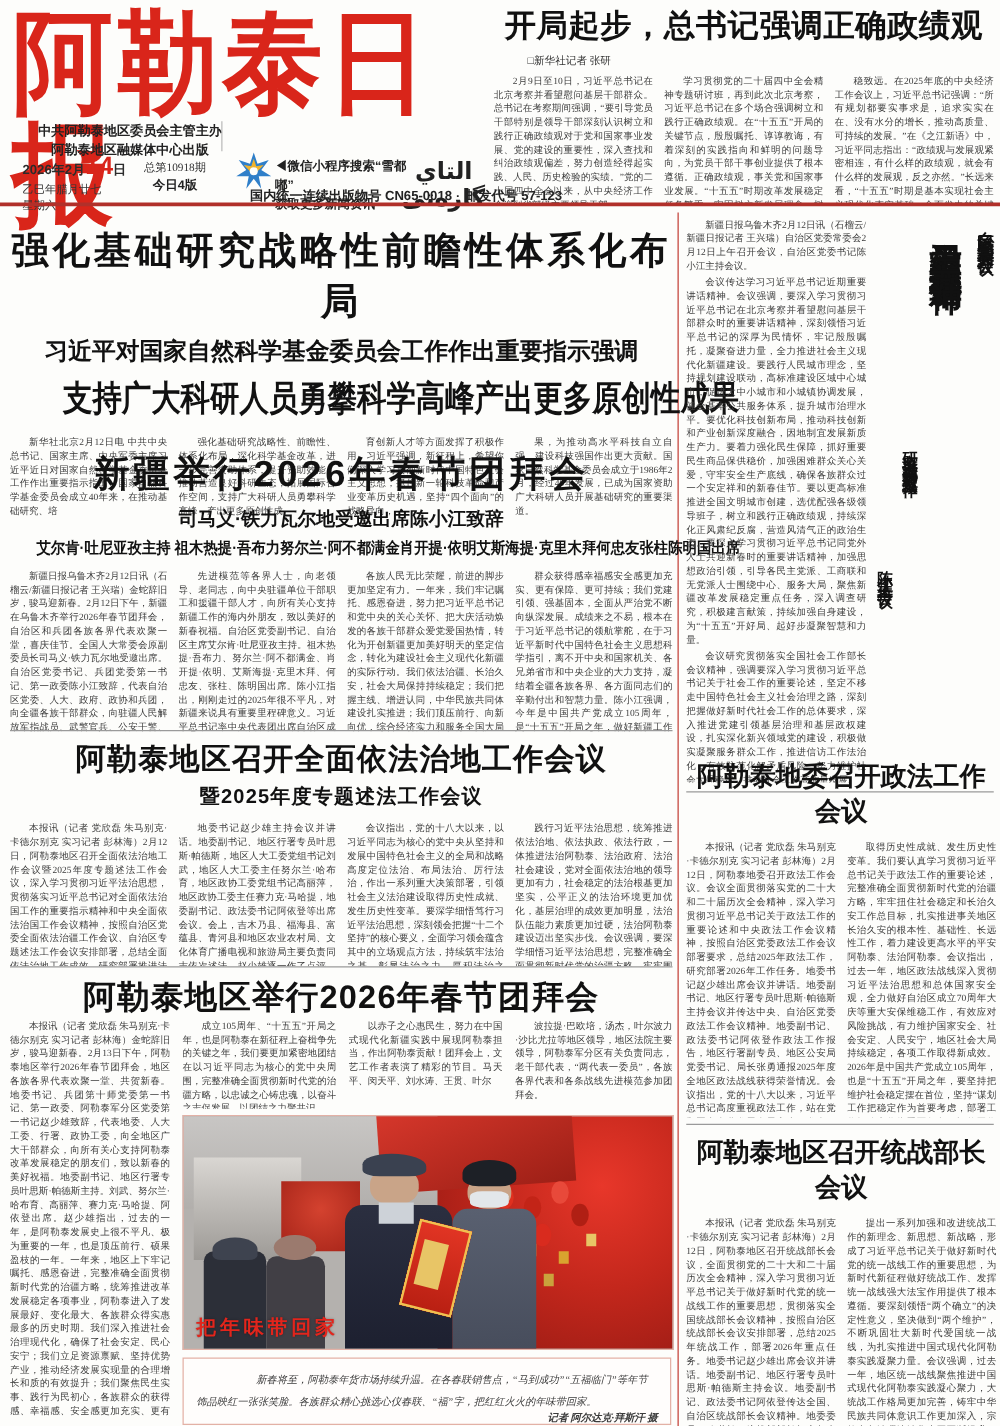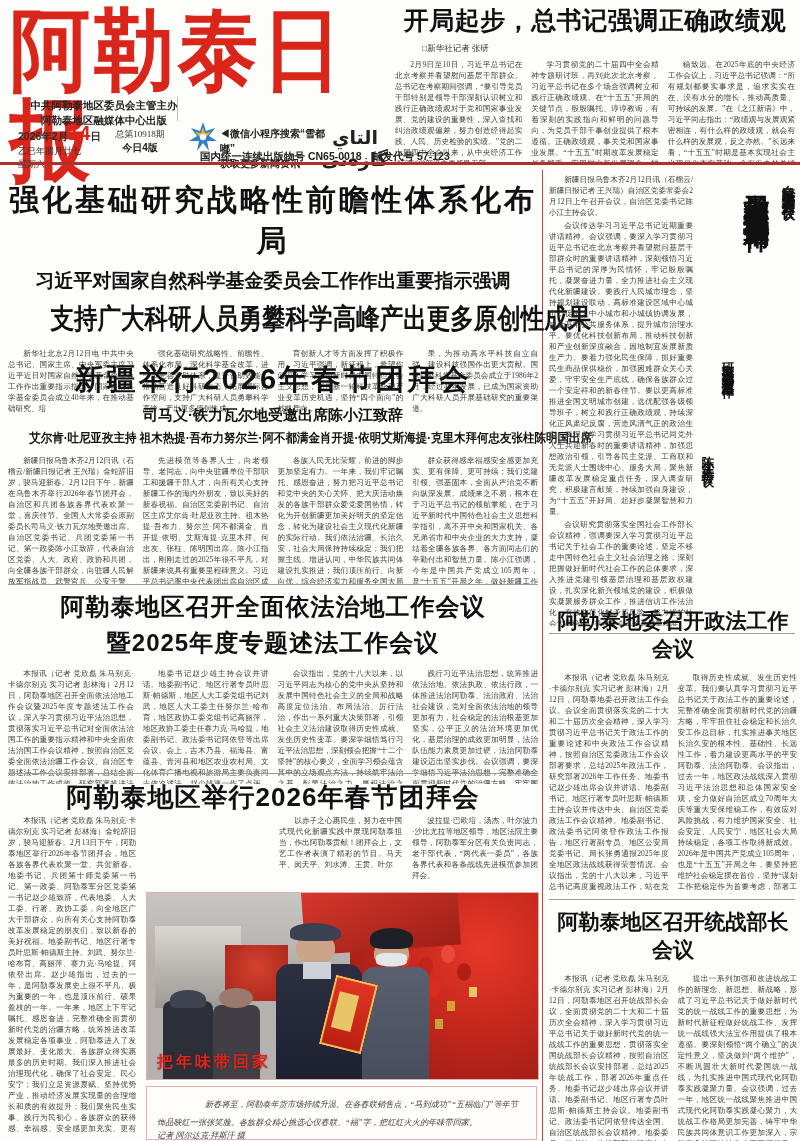--- a/index.html
+++ b/index.html
@@ -20,21 +20,21 @@
               font-family:"Liberation Sans",sans-serif;transform:scaleY(1.12);transform-origin:top left;}
   .mast-small{font-size:10.5px;font-weight:bold;color:#222;font-family:"Liberation Sans",sans-serif;}
   .mast-tiny{font-size:9px;color:#333;}
   .kazakh{font-size:19px;font-weight:bold;color:#222;direction:rtl;font-family:"DejaVu Sans",sans-serif;}
   .date-big{color:#d9251a;font-weight:bold;font-size:20px;}
   
   #photo{background:#b4b1ae;border:1px solid #e3b1a6;overflow:hidden;}
   #photo div{position:absolute;}
   .cap-box{border:1px solid #e3b1a6;background:#fffdfc;padding:6px 10px;}
   .cap-text{font-size:8.2px;line-height:1.5;text-align:justify;font-style:italic;color:#3c3c3c;text-indent:2em;margin-left:48px;}
-  .cap-credit{font-size:8.2px;font-weight:normal;color:#3c3c3c;font-style:italic;}
+  .cap-credit{font-size:8.2px;font-weight:bold;text-align:right;color:#3c3c3c;font-style:italic;}
 </style>
 </head>
 <body>
 
 <div id="page">
 
   <div class="abs" style="left:10px;top:6px;width:380px;height:96px;">
     <div class="mast-title">阿勒泰日报</div>
   </div>
 
@@ -121,21 +121,21 @@
       <p>新疆日报乌鲁木齐2月12日讯（石榴云/新疆日报记者 王兴瑞）自治区党委常委会2月12日上午召开会议，自治区党委书记陈小江主持会议。</p>
       <p>会议传达学习习近平总书记近期重要讲话精神。会议强调，要深入学习贯彻习近平总书记在北京考察并看望慰问基层干部群众时的重要讲话精神，深刻领悟习近平总书记的深厚为民情怀，牢记殷殷嘱托，凝聚奋进力量，全力推进社会主义现代化新疆建设。要践行人民城市理念，坚持规划建设联动，高标准建设区域中心城市，促进大中小城市和小城镇协调发展，健全基本公共服务体系，提升城市治理水平。要优化科技创新布局，推动科技创新和产业创新深度融合，因地制宜发展新质生产力。要着力强化民生保障，抓好重要民生商品保供稳价，加强困难群众关心关爱，守牢安全生产底线，确保各族群众过一个安定祥和的新春佳节。要以更高标准推进全国文明城市创建，选优配强各级领导班子，树立和践行正确政绩观，持续深化正风肃纪反腐，营造风清气正的政治生态。要深入学习贯彻习近平总书记同党外人士共迎新春时的重要讲话精神，加强思想政治引领，引导各民主党派、工商联和无党派人士围绕中心、服务大局，聚焦新疆改革发展稳定重点任务，深入调查研究，积极建言献策，持续加强自身建设，为“十五五”开好局、起好步凝聚智慧和力量。</p>
       <p>会议研究贯彻落实全国社会工作部长会议精神，强调要深入学习贯彻习近平总书记关于社会工作的重要论述，坚定不移走中国特色社会主义社会治理之路，深刻把握做好新时代社会工作的总体要求，深入推进党建引领基层治理和基层政权建设，扎实深化新兴领域党的建设，积极做实凝聚服务群众工作，推进信访工作法治化，有效防范化解矛盾风险，努力维护社会大局稳定，推动社会工作高质量发展。</p>
 
     </div>
   </div>
 
   <div class="abs rule-thin" style="left:8px;top:584px;width:530px;"></div>
   <div class="abs" style="left:8px;top:591px;width:530px;">
     <div class="hl center" style="font-size:24px;letter-spacing:1px;">阿勒泰地区召开全面依法治地工作会议</div>
-    <div class="hl center" style="font-size:24px;letter-spacing:1px;margin-top:4px;">暨2025年度专题述法工作会议</div>
+    <div class="hl center" style="font-size:16px;letter-spacing:1px;margin-top:4px;">暨2025年度专题述法工作会议</div>
     <div class="col-row" style="height:116px;margin-top:9px;">
       <div class="col">本报讯（记者 党欣磊 朱马别克·卡德尔别克 实习记者 彭林海）2月12日，阿勒泰地区召开全面依法治地工作会议暨2025年度专题述法工作会议，深入学习贯彻习近平法治思想，贯彻落实习近平总书记对全面依法治国工作的重要指示精神和中央全面依法治国工作会议精神，按照自治区党委全面依法治疆工作会议、自治区专题述法工作会议安排部署，总结全面依法治地工作成效，研究部署推进法治阿勒泰建设重点任务，为扎实推进中国式现代化阿勒泰实践提供坚强法治保障。</div>
       <div class="col">地委书记赵少雄主持会议并讲话。地委副书记、地区行署专员叶思斯·帕德斯，地区人大工委党组书记刘武，地区人大工委主任努尔兰·哈布育，地区政协工委党组书记高丽萍，地区政协工委主任赛力克·马哈提，地委副书记、政法委书记阿依登等出席会议。会上，吉木乃县、福海县、富蕴县、青河县和地区农业农村局、文化体育广播电视和旅游局主要负责同志依次述法，赵少雄逐一作了点评。地区其他县市和部门主要负责同志以书面形式述法。</div>
       <div class="col">会议指出，党的十八大以来，以习近平同志为核心的党中央从坚持和发展中国特色社会主义的全局和战略高度定位法治、布局法治、厉行法治，作出一系列重大决策部署，引领社会主义法治建设取得历史性成就、发生历史性变革。要深学细悟笃行习近平法治思想，深刻领会把握“十二个坚持”的核心要义，全面学习领会蕴含其中的立场观点方法，持续筑牢法治之基、彰显法治之力、厚积法治之势，奋力谱写全面依法治地工作新篇章。会议强调，过去5年，全地区上下深入</div>
       <div class="col">践行习近平法治思想，统筹推进依法治地、依法执政、依法行政，一体推进法治阿勒泰、法治政府、法治社会建设，党对全面依法治地的领导更加有力，社会稳定的法治根基更加坚实，公平正义的法治环境更加优化，基层治理的成效更加明显，法治队伍能力素质更加过硬，法治阿勒泰建设迈出坚实步伐。会议强调，要深学细悟习近平法治思想，完整准确全面贯彻新时代党的治疆方略，牢牢围绕铸牢中华民族共同体意识主线。（下转第二版）</div>
     </div>
   </div>
 
   <div class="abs rule-thin" style="left:549px;top:633px;width:246px;"></div>
   <div class="abs" style="left:549px;top:607px;width:248px;">
@@ -144,20 +144,21 @@
       <div class="col">本报讯（记者 党欣磊 朱马别克·卡德尔别克 实习记者 彭林海）2月12日，阿勒泰地委召开政法工作会议。会议全面贯彻落实党的二十大和二十届历次全会精神，深入学习贯彻习近平总书记关于政法工作的重要论述和中央政法工作会议精神，按照自治区党委政法工作会议部署要求，总结2025年政法工作，研究部署2026年工作任务。地委书记赵少雄出席会议并讲话。地委副书记、地区行署专员叶思斯·帕德斯主持会议并传达中央、自治区党委政法工作会议精神。地委副书记、政法委书记阿依登作政法工作报告，地区行署副专员、地区公安局党委书记、局长张勇通报2025年度全地区政法战线获得荣誉情况。会议指出，党的十八大以来，习近平总书记高度重视政法工作，站在党和国家事业发展全局高度，发表了一系列重要讲话，作出了一系列重要指示批示，系统回答了政法工作方向性、全局性、战略性重大问题，引领政法事业</div>
       <div class="col">取得历史性成就、发生历史性变革。我们要认真学习贯彻习近平总书记关于政法工作的重要论述，完整准确全面贯彻新时代党的治疆方略，牢牢扭住社会稳定和长治久安工作总目标，扎实推进事关地区长治久安的根本性、基础性、长远性工作，着力建设更高水平的平安阿勒泰、法治阿勒泰。会议指出，过去一年，地区政法战线深入贯彻习近平法治思想和总体国家安全观，全力做好自治区成立70周年大庆等重大安保维稳工作，有效应对风险挑战，有力维护国家安全、社会安定、人民安宁，地区社会大局持续稳定，各项工作取得新成效。2026年是中国共产党成立105周年，也是“十五五”开局之年，要坚持把维护社会稳定摆在首位，坚持“谋划工作把稳定作为首要考虑，部署工作把稳定作为重要任务，评价工作把稳定作为重要标准”，为“十五五”开好局、起好步提供安全和法治保障。（下转第二版）</div>
     </div>
   </div>
 
   <div class="abs rule-thin" style="left:8px;top:773px;width:530px;"></div>
   <div class="abs" style="left:8px;top:780px;width:530px;">
     <div class="hl center" style="font-size:26px;letter-spacing:1px;">阿勒泰地区举行2026年春节团拜会</div>
   </div>
   <div class="abs col" style="left:8px;top:815px;width:128px;height:320px;">本报讯（记者 党欣磊 朱马别克·卡德尔别克 实习记者 彭林海）金蛇辞旧岁，骏马迎新春。2月13日下午，阿勒泰地区举行2026年春节团拜会，地区各族各界代表欢聚一堂、共贺新春。地委书记、兵团第十师党委第一书记、第一政委、阿勒泰军分区党委第一书记赵少雄致辞，代表地委、人大工委、行署、政协工委，向全地区广大干部群众，向所有关心支持阿勒泰改革发展稳定的朋友们，致以新春的美好祝福。地委副书记、地区行署专员叶思斯·帕德斯主持。刘武、努尔兰·哈布育、高丽萍、赛力克·马哈提、阿依登出席。赵少雄指出，过去的一年，是阿勒泰发展史上很不平凡、极为重要的一年，也是顶压前行、硕果盈枝的一年。一年来，地区上下牢记嘱托、感恩奋进，完整准确全面贯彻新时代党的治疆方略，统筹推进改革发展稳定各项事业，阿勒泰进入了发展最好、变化最大、各族群众得实惠最多的历史时期。我们深入推进社会治理现代化，确保了社会安定、民心安宁；我们立足资源禀赋、坚持优势产业，推动经济发展实现量的合理增长和质的有效提升；我们聚焦民生实事、践行为民初心，各族群众的获得感、幸福感、安全感更加充实、更有保障、更可持续；我们坚定不移扛牢管党治党政治责任，坚定不移推动全面从严治党向纵深发展。这些成绩的取得，根本在于习近平总书记的掌舵领航，在于习近平新时代中国特色社会主义思想的科学指引，在于自治区党委的坚强领导，凝结着全地区广大干部群众的辛勤汗水和不懈付出。赵少雄强调，2026年是中国共产党</div>
+  <div class="abs col" style="left:146px;top:815px;width:123px;height:72px;">成立105周年、“十五五”开局之年，也是阿勒泰在新征程上奋楫争先的关键之年，我们要更加紧密地团结在以习近平同志为核心的党中央周围，完整准确全面贯彻新时代党的治疆方略，以忠诚之心铸忠魂，以奋斗之志促发展，以团结之力聚共识，</div>
   <div class="abs col" style="left:279px;top:815px;width:123px;height:72px;">以赤子之心惠民生，努力在中国式现代化新疆实践中展现阿勒泰担当，作出阿勒泰贡献！团拜会上，文艺工作者表演了精彩的节目。马天平、闵天平、刘水涛、王贯、叶尔</div>
   <div class="abs col" style="left:412px;top:815px;width:126px;height:72px;">波拉提·巴欧培，汤杰，叶尔波力·沙比尤拉等地区领导，地区法院主要领导，阿勒泰军分区有关负责同志，老干部代表，“两代表一委员”，各族各界代表和各条战线先进模范参加团拜会。</div>
 
   <div id="photo" class="abs" style="left:146px;top:892px;width:391px;height:186px;">
     <div style="left:0;top:0;width:100%;height:40%;background:linear-gradient(180deg,#c8c6c4,#b2afac);"></div>
     <div style="left:52%;top:0;width:48%;height:100%;background:radial-gradient(circle at 70% 30%,#e8372a 0%,#c3271c 45%,#8e1812 100%);"></div>
     <div style="left:40%;top:-6px;width:40%;height:34%;background:linear-gradient(160deg,#d6372b,#9c1f16);transform:rotate(-4deg);"></div>
     <div style="left:64%;top:30%;width:14px;height:18px;border-radius:50%;background:#e0301f;box-shadow:22px 8px 0 #c32417, 44px -4px 0 #e8493a, 60px 14px 0 #b01f14, 30px 30px 0 #d92b1e;"></div>
     <div style="left:70%;top:55%;width:8px;height:10px;background:#e8b74a;box-shadow:26px 6px 0 #d9a32f, 48px -8px 0 #e8c566, 14px 24px 0 #caa23c;"></div>
     <div style="left:2%;top:18%;width:22%;height:44%;background:linear-gradient(180deg,#d9d6d2,#9d9a96);"></div>

